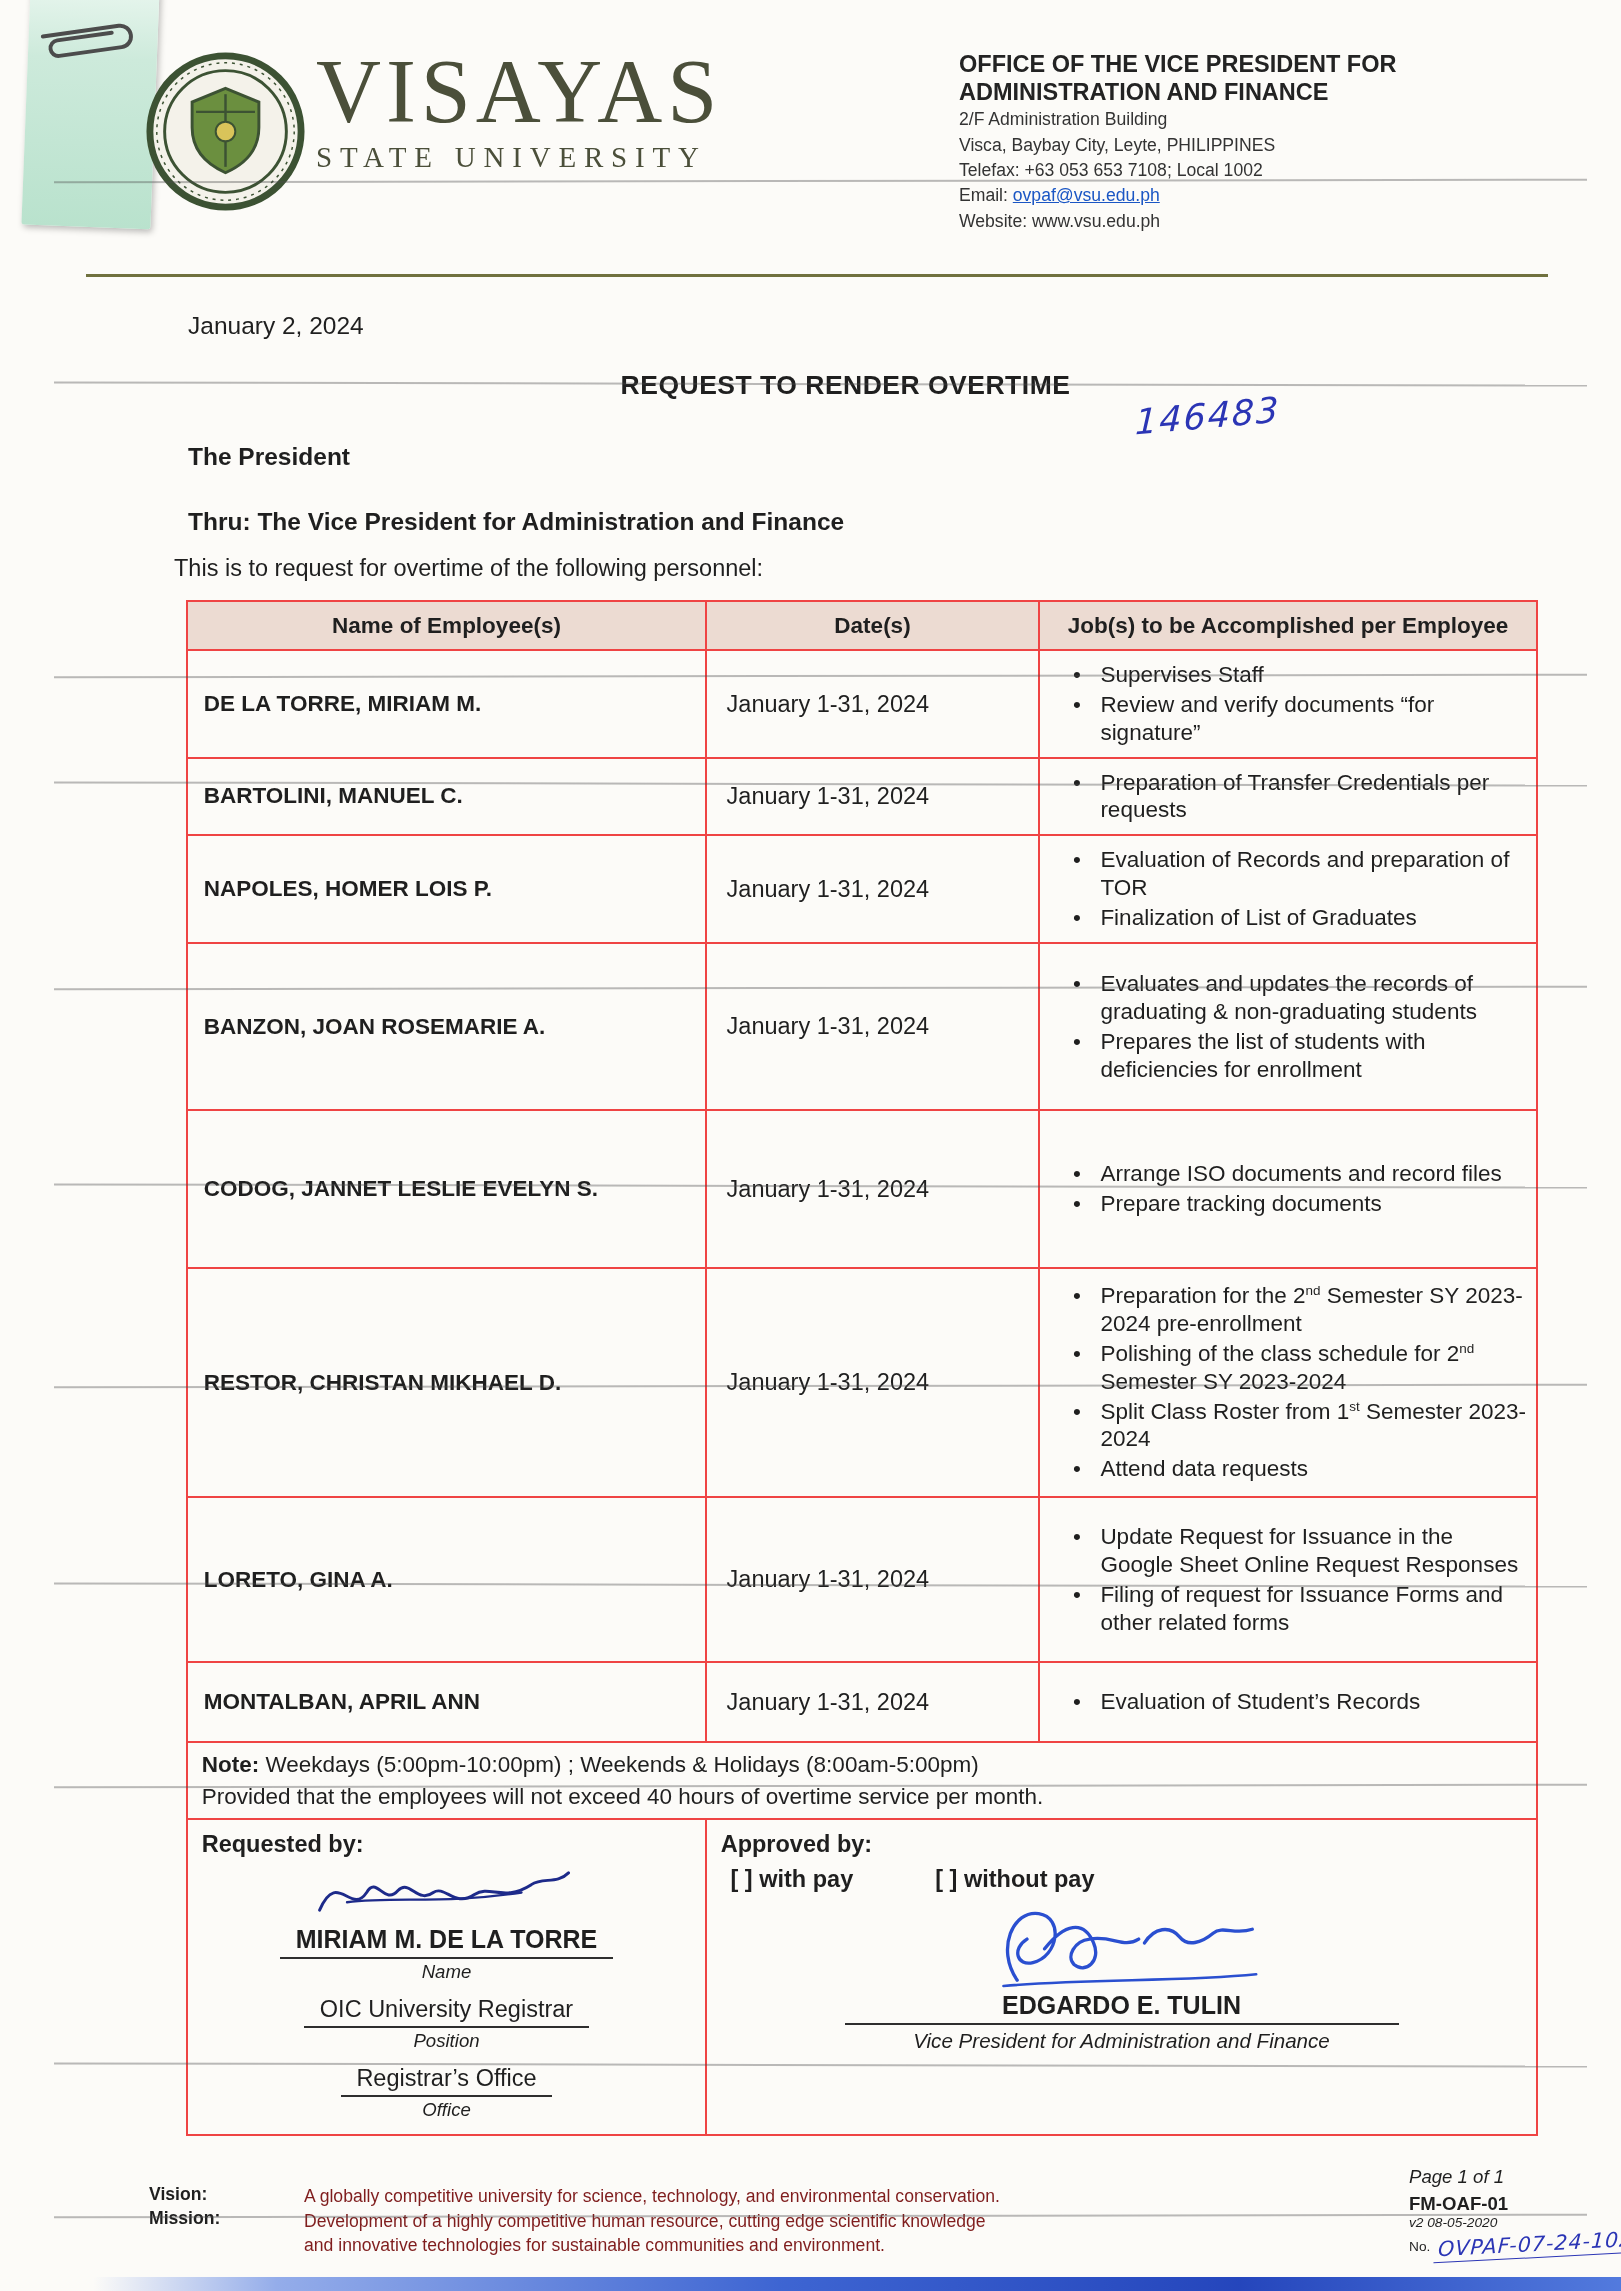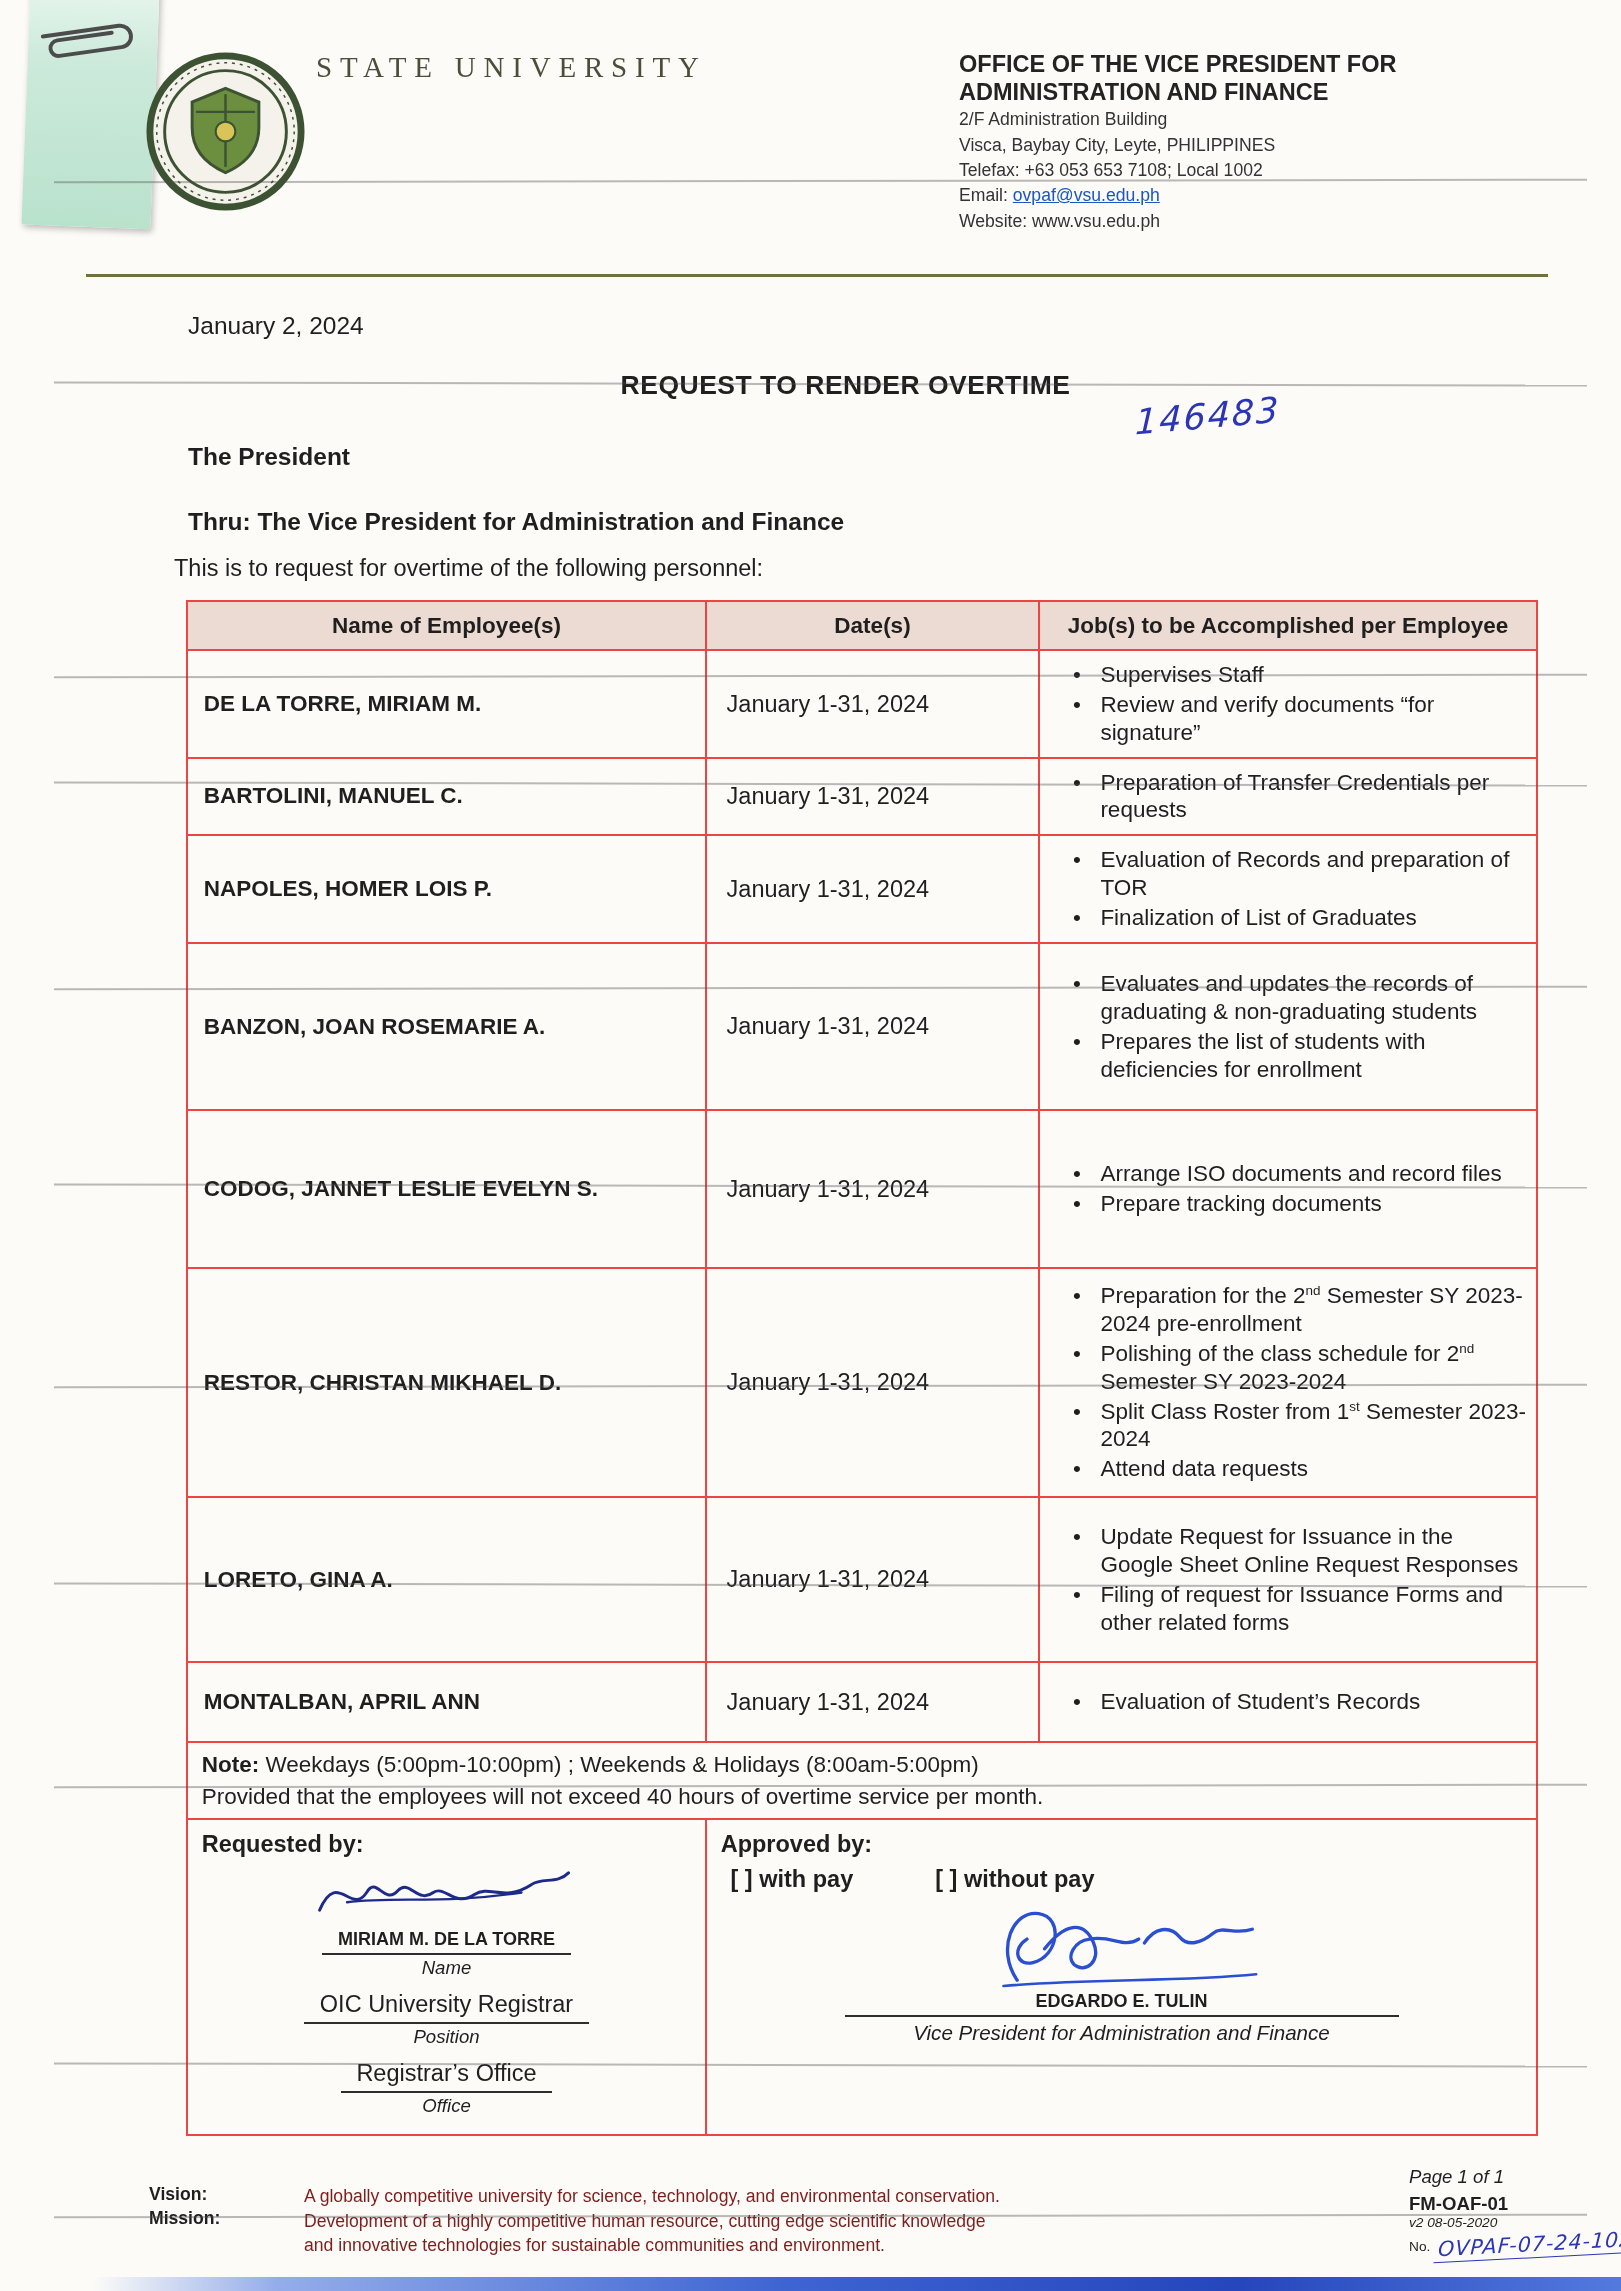--- a/index.html
+++ b/index.html
@@ -54,21 +54,21 @@
   td.note-cell{padding:7.8px 13.7px;font-size:22.5px;}
   .note-l1 b{font-weight:bold;}
   .note-l2{margin-top:3.9px;}
 
   
   td.sig-cell{vertical-align:top;padding:9.8px 13.7px;height:294px;}
   .sig-label{font-weight:bold;font-size:23.5px;text-align:left;}
   .sig-center{text-align:center;}
   .u{display:inline-block;border-bottom:2px solid #2e2e2e;padding:0 15.7px 2px;}
   .cap{font-style:italic;font-size:18.6px;margin-top:1px;}
-  .nm{font-weight:bold;font-size:18px;}
+  .nm{font-weight:bold;font-size:25px;}
   .pos{font-size:23.5px;}
   .pay-line{font-weight:bold;font-size:23.5px;margin:5.9px 0 0 9.8px;}
   .pay-line span{margin-right:82px;}
   .sigsvg{display:block;margin:0 auto;}
   .tulin-line{width:554px;border-top:2px solid #2e2e2e;margin:2px auto 2.9px;}
   .vp-title{font-style:italic;font-size:20.6px;text-align:center;}
 
   
   .f-label{position:absolute;left:149px;font-weight:bold;font-size:17.6px;}
   .f-text{position:absolute;left:304px;top:2184px;width:941px;font-size:17.6px;line-height:24.5px;color:#7f1d1d;}
@@ -94,20 +94,21 @@
     <circle cx="82" cy="82" r="77" fill="#f4f2ea" stroke="#3c5233" stroke-width="7"></circle>
     <circle cx="82" cy="82" r="62" fill="none" stroke="#3c5233" stroke-width="3"></circle>
     <circle cx="82" cy="82" r="70" fill="none" stroke="#3c5233" stroke-width="1.5" stroke-dasharray="3 5"></circle>
     <path d="M82,38 l34,14 v26 c0,24 -16,38 -34,46 c-18,-8 -34,-22 -34,-46 v-26 z" fill="#6b8f3f" stroke="#3c5233" stroke-width="3"></path>
     <path d="M82,44 v74" stroke="#3c5233" stroke-width="2.5"></path>
     <path d="M52,62 h60" stroke="#3c5233" stroke-width="2.5"></path>
     <circle cx="82" cy="82" r="10" fill="#d9c45a" stroke="#3c5233" stroke-width="2"></circle>
   </svg>
 
   <div class="wordmark">
+    <div class="big">VISAYAS</div>
     <div class="sub">STATE UNIVERSITY</div>
   </div>
 
   <div class="office">
     <div class="title">OFFICE OF THE VICE PRESIDENT FOR</div>
     <div class="title">ADMINISTRATION AND FINANCE</div>
     <div class="line">2/F Administration Building</div>
     <div class="line">Visca, Baybay City, Leyte, PHILIPPINES</div>
     <div class="line">Telefax: +63 053 653 7108; Local 1002</div>
     <div class="line"><span>Email: </span><span class="link">ovpaf@vsu.edu.ph</span></div>

